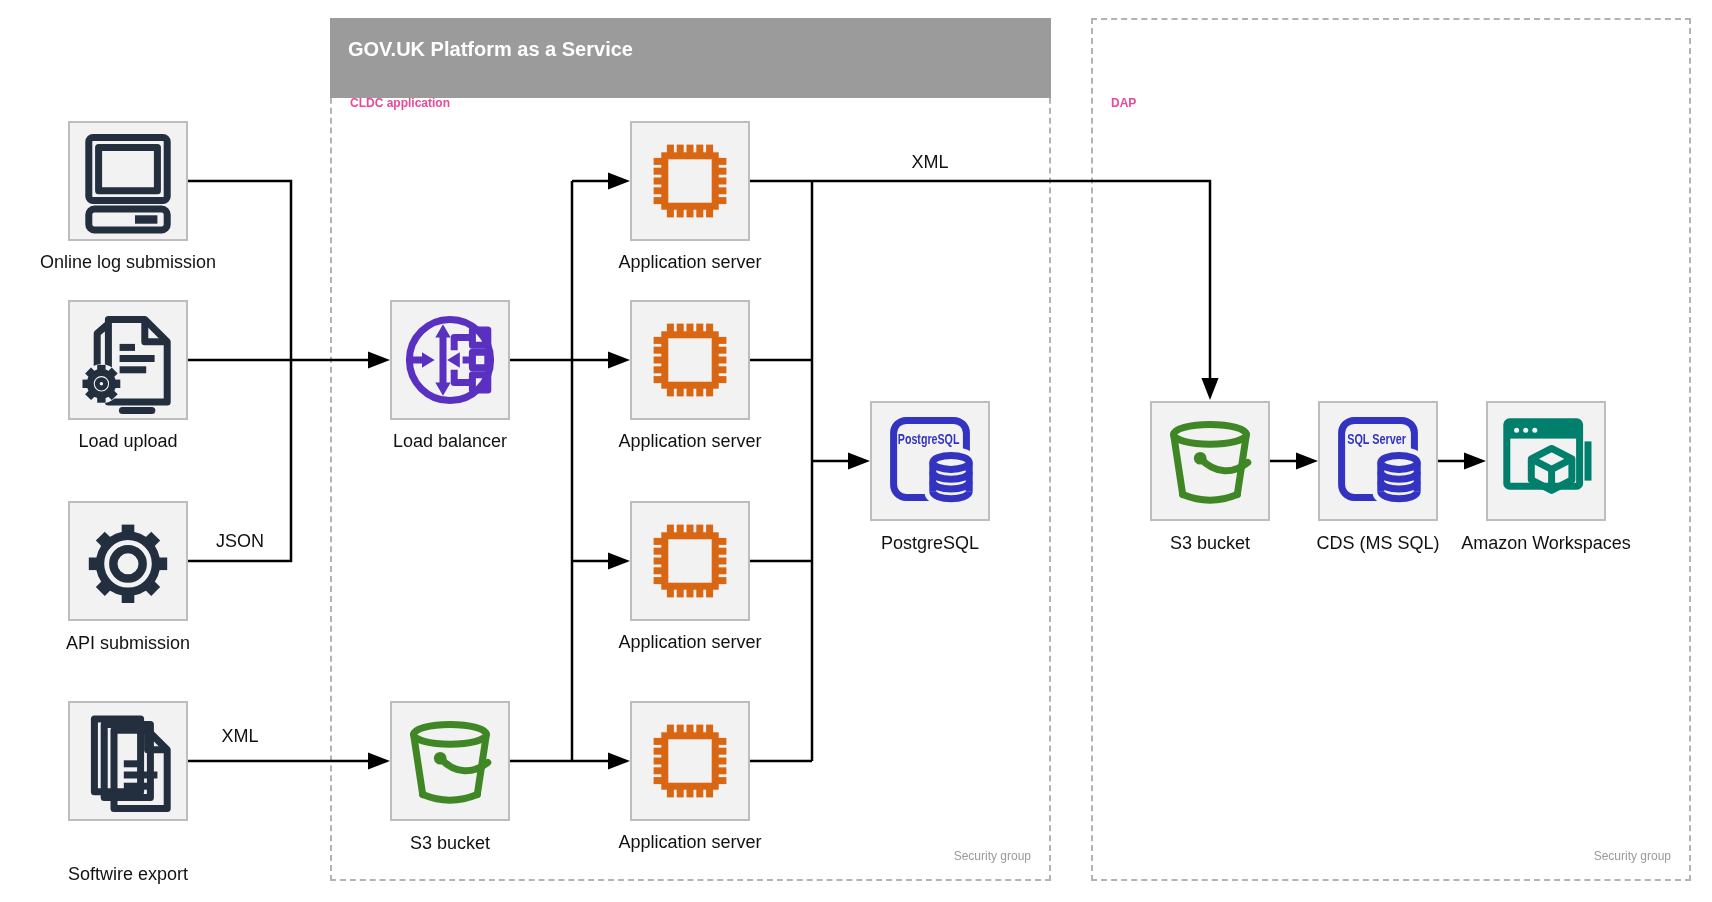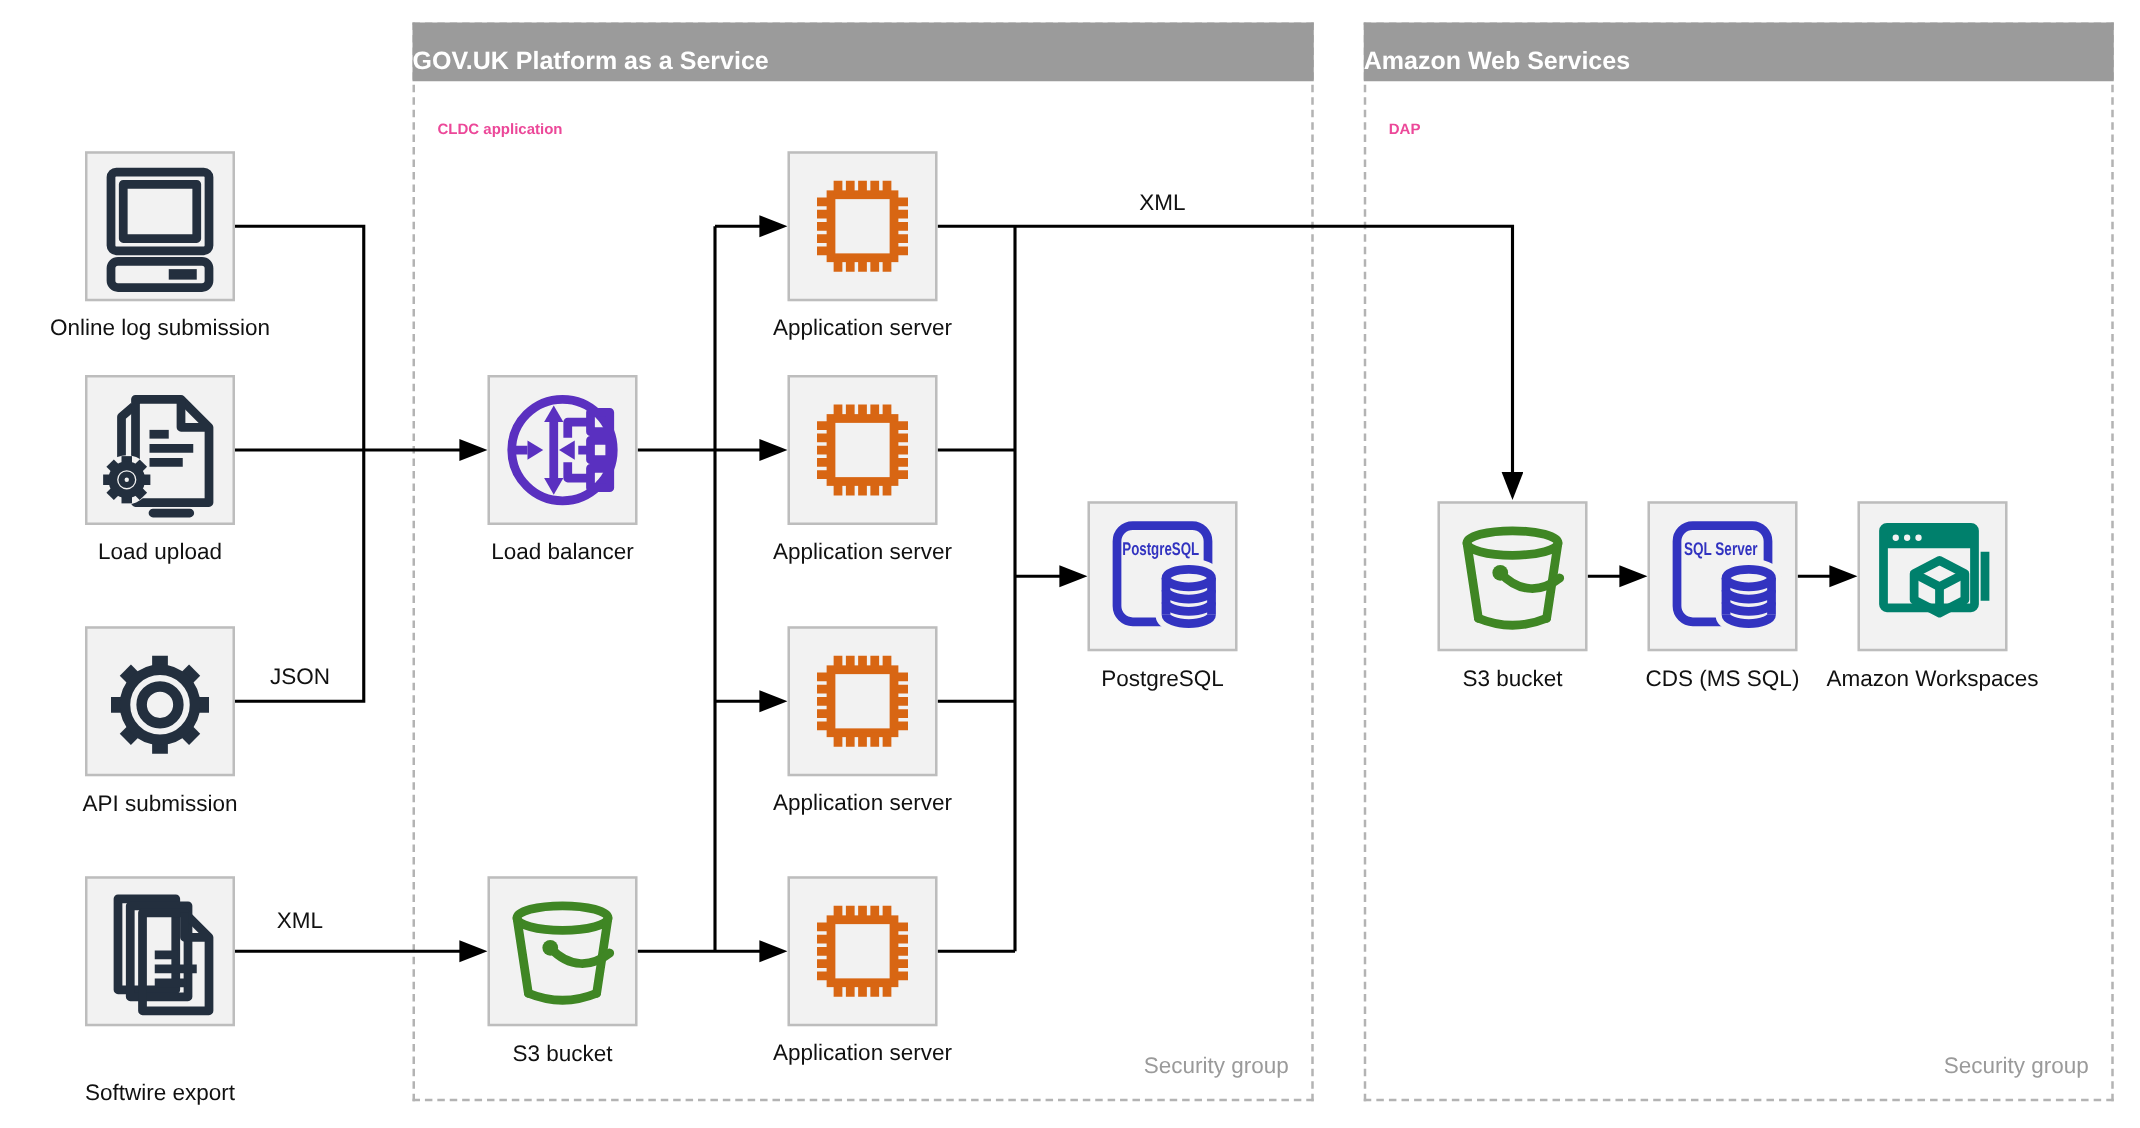--- a/index.html
+++ b/index.html
@@ -1,24 +1,24 @@
 <!DOCTYPE html>
 <html><head>
 <meta charset="utf-8">
 <style>
   html,body{margin:0;padding:0;background:#fff;}
   .stage{position:relative;width:1712px;height:902px;background:#fff;
          font-family:"Liberation Sans",sans-serif;overflow:hidden;}
 
   
   .container{position:absolute;border:2px dashed #b3b3b3;box-sizing:border-box;background:transparent;}
-  .chead{position:absolute;top:-2px;left:-2px;right:-2px;height:47px;background:#9b9b9b;
-         color:#ffffff;font-weight:bold;font-size:20px;line-height:62px;}
+  .chead{position:absolute;top:-2px;left:-2px;right:-2px;height:80px;background:#9b9b9b;
+         color:#ffffff;font-weight:bold;font-size:20px;line-height:62px;padding-left:18px;}
   .csub{position:absolute;top:76px;left:18px;font-size:12px;font-weight:bold;color:#ec4899;}
-  .cfoot{position:absolute;bottom:16px;right:18px;font-size:18px;color:#9a9a9a;}
+  .cfoot{position:absolute;bottom:16px;right:18px;font-size:12px;color:#9a9a9a;}
 
   
   .iconbox{position:absolute;width:120px;height:120px;background:#f2f2f2;
            border:2px solid #bdbdbd;box-sizing:border-box;
            display:flex;align-items:center;justify-content:center;}
   .iconbox svg{width:112px;height:112px;display:block;}
   .nlabel{position:absolute;width:240px;text-align:center;font-size:18px;color:#111;}
   .elabel{position:absolute;width:100px;text-align:center;font-size:18px;color:#111;}
 
   
@@ -40,23 +40,20 @@
 
   <div class="container" style="left:330px;top:18px;width:721px;height:863px;">
     <div class="chead">
       <span>GOV.UK Platform as a Service</span>
     </div>
     <div class="csub">CLDC application</div>
     <div class="cfoot">Security group</div>
   </div>
 
   <div class="container" style="left:1091px;top:18px;width:600px;height:863px;">
-    <div class="chead">
-      <span>Amazon Web Services</span>
-    </div>
     <div class="csub">DAP</div>
     <div class="cfoot">Security group</div>
   </div>
 
   <svg class="wires" viewBox="0 0 1712 902">
     <defs>
       <marker id="ah" markerWidth="10" markerHeight="8" refX="7" refY="3.5" orient="auto" markerUnits="strokeWidth">
         <path d="M0 0 L9 3.5 L0 7 Z" fill="#000"></path>
       </marker>
     </defs>

